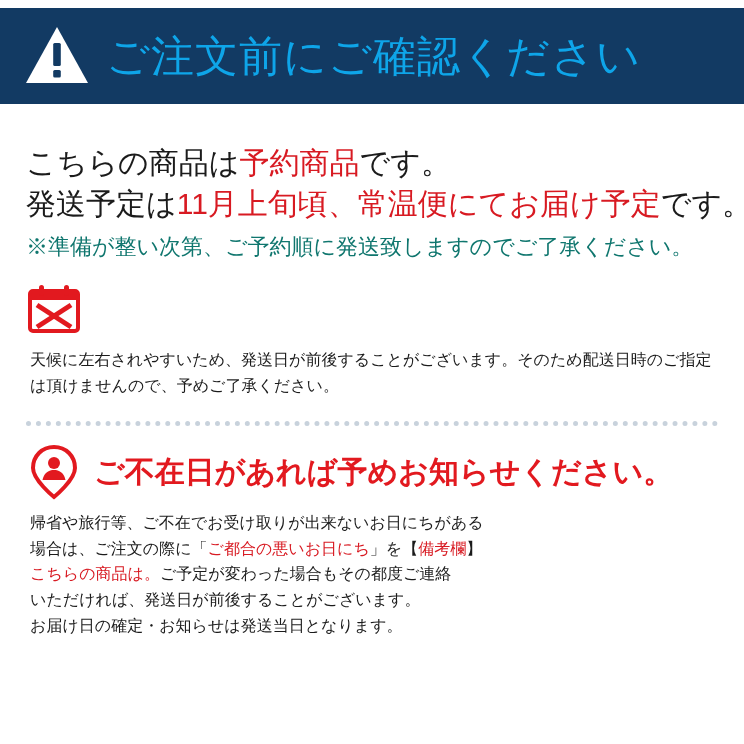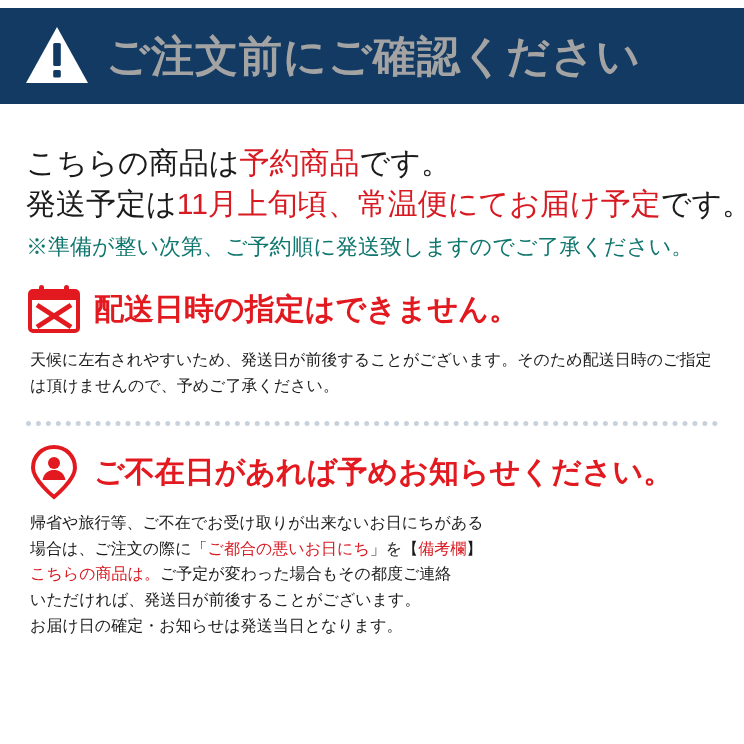--- a/index.html
+++ b/index.html
@@ -35,23 +35,23 @@
     padding-left: 24px;
   }
   .banner-icon {
     width: 66px;
     height: 62px;
     flex: 0 0 auto;
     margin-right: 16px;
     display: block;
   }
   .banner-title {
-    color: #a3a3a3;
+    color: #0ea5e9;
     font-size: 43px;
-    font-weight: bold;
+    font-weight: normal;
     letter-spacing: 1px;
     line-height: 1;
     white-space: nowrap;
   }
 
   
   .content {
     position: absolute;
     left: 0;
     top: 104px;
@@ -152,21 +152,20 @@
     <div class="section">
       <div class="section-head">
         <svg class="head-icon" viewBox="0 0 56 56" aria-hidden="true">
           <rect x="4" y="10" width="48" height="40" rx="3" fill="none" stroke="#e2191f" stroke-width="4"></rect>
           <rect x="4" y="10" width="48" height="9" fill="#e2191f"></rect>
           <rect x="13" y="4" width="5" height="11" rx="2.5" fill="#e2191f"></rect>
           <rect x="38" y="4" width="5" height="11" rx="2.5" fill="#e2191f"></rect>
           <line x1="11" y1="24" x2="45" y2="46" stroke="#e2191f" stroke-width="5"></line>
           <line x1="45" y1="24" x2="11" y2="46" stroke="#e2191f" stroke-width="5"></line>
         </svg>
-        <div class="head-text">配送日時の指定はできません。</div>
       </div>
       <div class="section-body pad-left">天候に左右されやすいため、発送日が前後することがございます。そのため配送日時のご指定は頂けませんので、予めご了承ください。</div>
     </div>
 
     <hr class="dotted">
 
     <div class="section">
       <div class="section-head">
         <svg class="head-icon" viewBox="0 0 56 56" aria-hidden="true">
           <path d="M28 3 C16 3 7 12 7 24 C7 36 28 53 28 53 C28 53 49 36 49 24 C49 12 40 3 28 3 Z" fill="none" stroke="#e2191f" stroke-width="4"></path>

